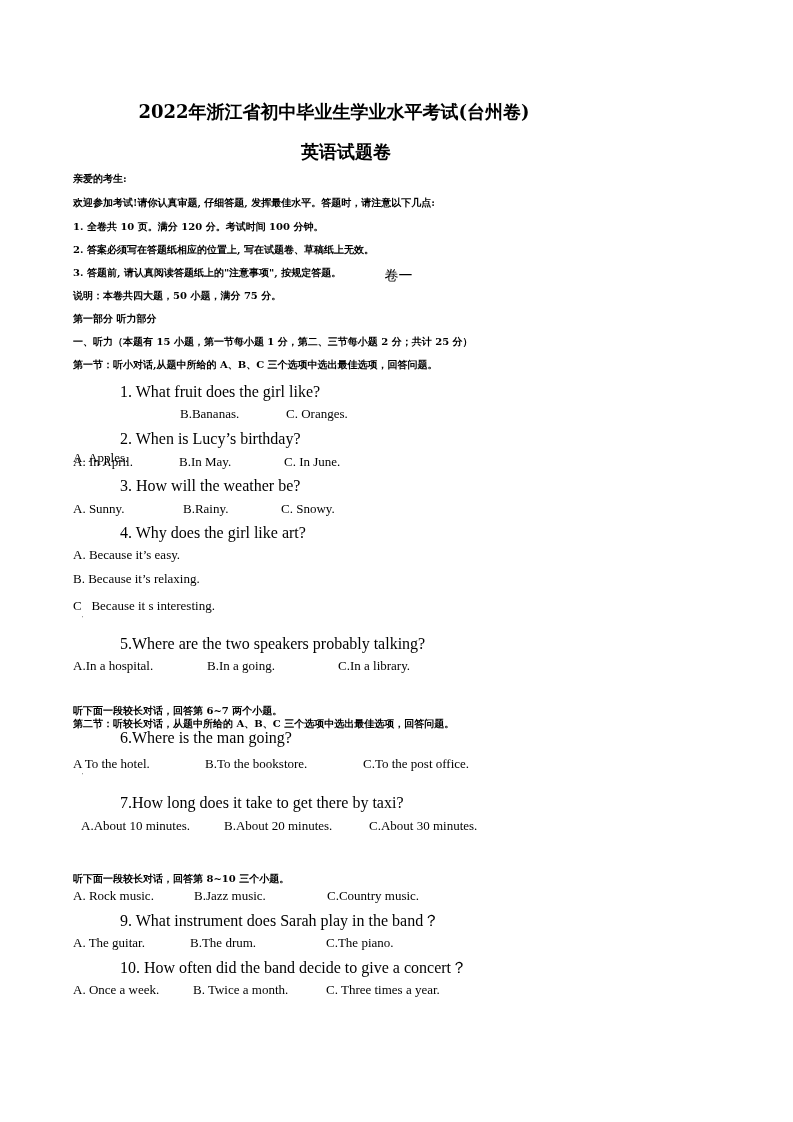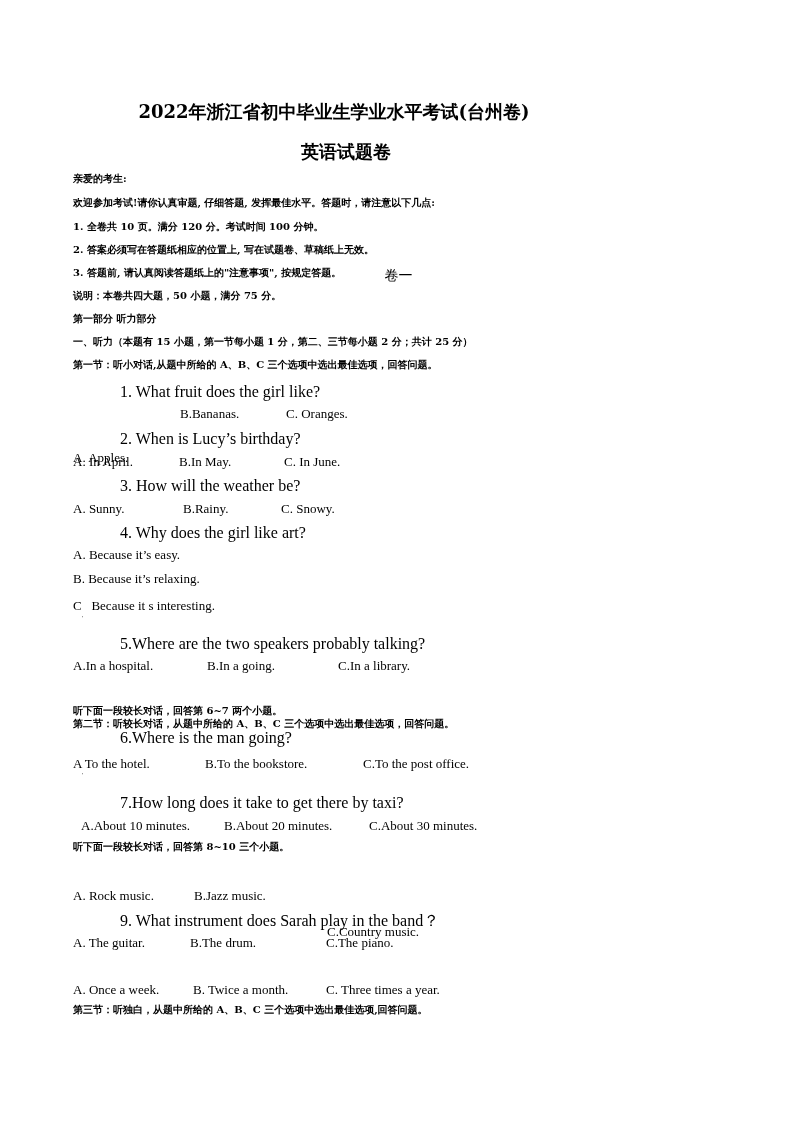--- a/index.html
+++ b/index.html
@@ -67,29 +67,29 @@
   <div class="opt" style="left:73px; top:756px;">A To the hotel.</div>
   <div class="opt" style="left:205px; top:756px;">B.To the bookstore.</div>
   <div class="opt" style="left:363px; top:756px;">C.To the post office.</div>
   <div class="tick" style="left:82px; top:771px;">'</div>
 
   <div class="line en" style="top:794px;">7.How long does it take to get there by taxi?</div>
   <div class="opt" style="left:73px; top:818px;margin-left:8px;">A.About 10 minutes.</div>
   <div class="opt" style="left:224px; top:818px;">B.About 20 minutes.</div>
   <div class="opt" style="left:369px; top:818px;">C.About 30 minutes.</div>
 
-  <div class="line cjk-bold" style="top:840px;">听下面一段较长对话，回答第 8~10 三个小题。</div>
+  <div class="line cjk-bold" style="top:872px;">听下面一段较长对话，回答第 8~10 三个小题。</div>
 
   <div class="opt" style="left:73px; top:888px;">A. Rock music.</div>
   <div class="opt" style="left:194px; top:888px;">B.Jazz music.</div>
-  <div class="opt" style="left:327px; top:888px;margin-top:36px;">C.Country music.</div>
+  <div class="opt" style="left:327px; top:888px;">C.Country music.</div>
 
   <div class="line en" style="top:911px;">9. What instrument does Sarah play in the band？</div>
   <div class="opt" style="left:73px; top:935px;">A. The guitar.</div>
   <div class="opt" style="left:190px; top:935px;">B.The drum.</div>
   <div class="opt" style="left:326px; top:935px;">C.The piano.</div>
 
+  <div class="line en" style="top:958px;">10. How often did the band decide to give a concert？</div>
   <div class="opt" style="left:73px; top:982px;">A. Once a week.</div>
   <div class="opt" style="left:193px; top:982px;">B. Twice a month.</div>
   <div class="opt" style="left:326px; top:982px;">C. Three times a year.</div>
 
-  <div class="line cjk-bold" style="top:1003px;">第三节：听独白，从题中所给的 A、B、C 三个选项中选出最佳选项,回答问题。</div>
 </div>
 
 </body></html>

